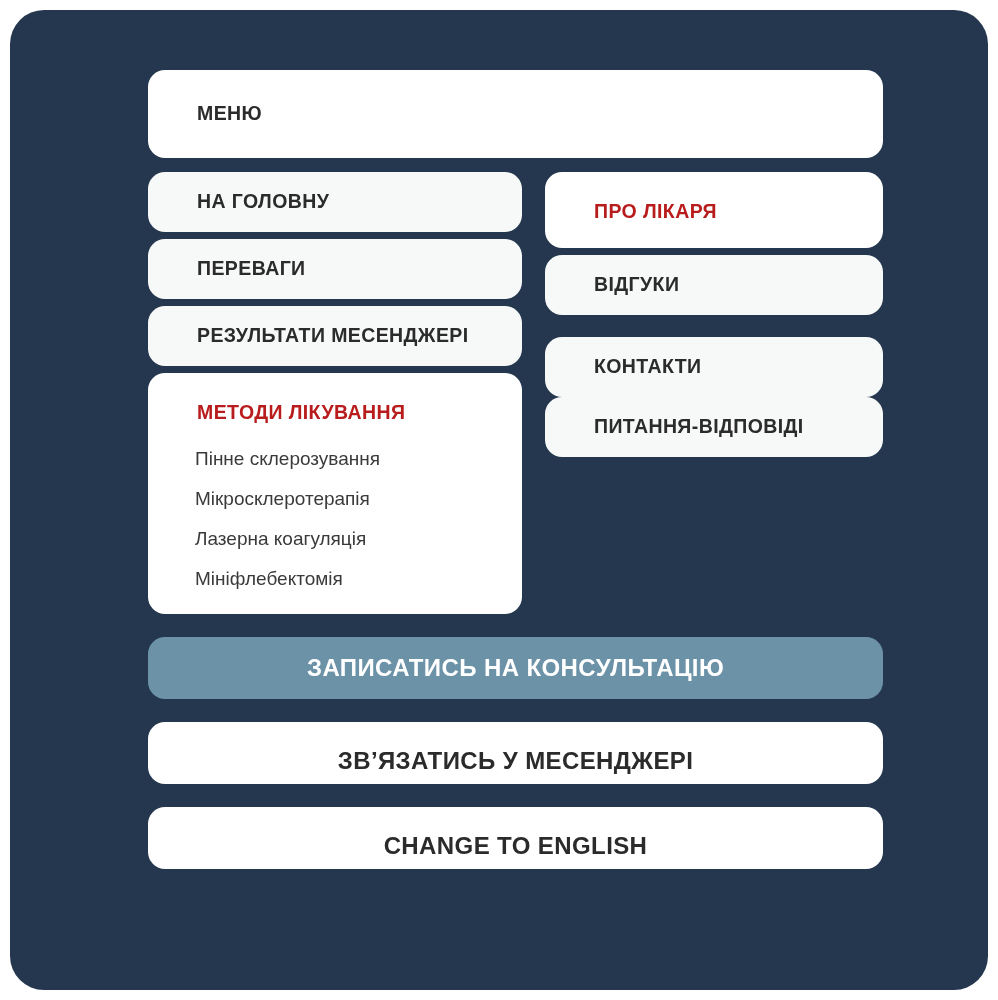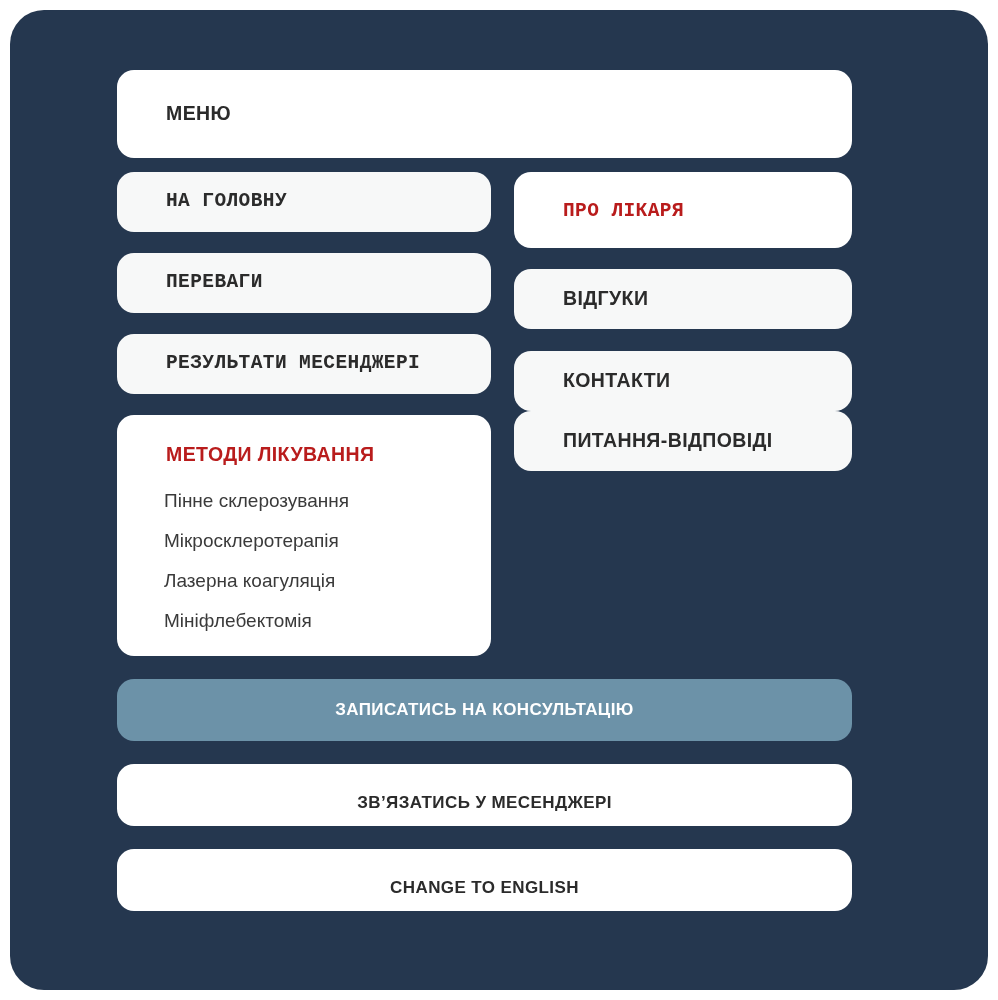--- a/index.html
+++ b/index.html
@@ -17,21 +17,21 @@
     left: 10px;
     top: 10px;
     width: 978px;
     height: 980px;
     background: #25374f;
     border-radius: 34px;
   }
 
   #menu-stack {
     position: absolute;
-    left: 107px;   
+    left: 138px;   
     top: 60px;     
     width: 735px;  
   }
 
   
   .card {
     background: #f7f8f8;
     border-radius: 17px;
     position: relative;
   }
@@ -61,21 +61,21 @@
 
   
   .columns {
     display: flex;
     gap: 23px;
     align-items: flex-start;
   }
   .col-left  { width: 374px; flex: none; }
   .col-right { width: 338px; flex: none; }
 
-  .stack-gap { margin-bottom: 21px; font-family: Liberation Mono, monospace; }
+  .stack-gap { margin-bottom: 7px; }
   .stack-gap-sm { margin-bottom: 22px; }
 
   
   .group-card { padding: 0 0 26px 0; }
   .group-title {
     font-size: 19.5px;
     font-weight: bold;
     letter-spacing: 0.4px;
     color: #b91c1c;
     padding: 30px 0 0 49px;
@@ -101,21 +101,21 @@
   
   .action {
     height: 62px;
     border-radius: 17px;
     display: flex;
     align-items: center;
     justify-content: center;
     margin-top: 23px;
   }
   .action-label {
-    font-size: 17px;
+    font-size: 24px;
     font-weight: bold;
     letter-spacing: 0.4px;
     line-height: 1;
     white-space: nowrap;
   }
   .action.accent { background: #6c92a8; }
   .action.accent .action-label { color: #ffffff; }
   .action.plain  { background: #ffffff; }
   .action.plain .action-label { color: #2b2b2b; margin-top: 16px; }
 </style>

